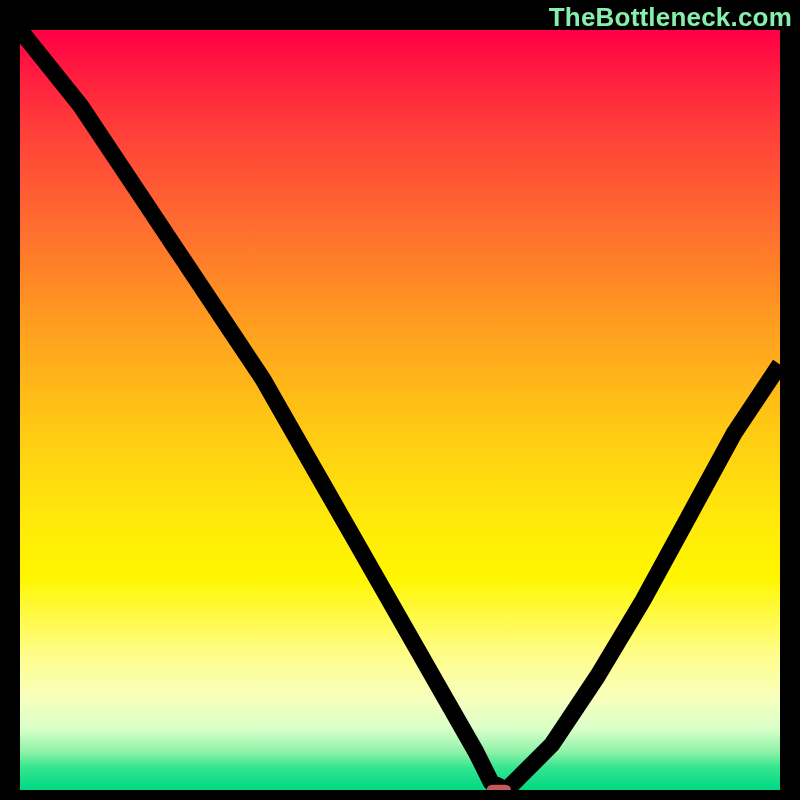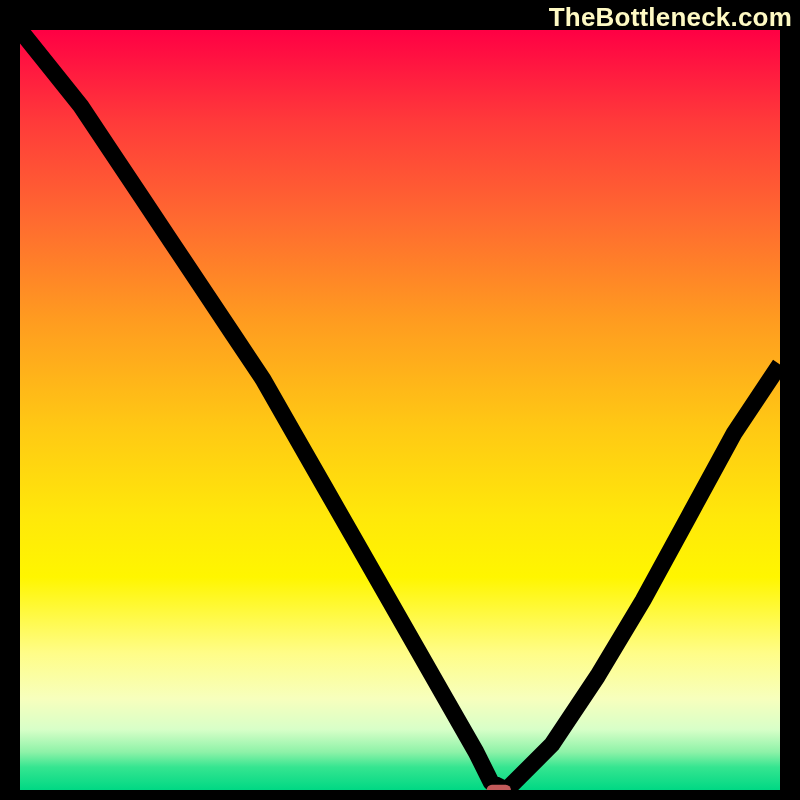--- a/index.html
+++ b/index.html
@@ -14,21 +14,21 @@
   .frame {
     position: relative;
     width: 800px;
     height: 800px;
     background: #000;
   }
   .watermark {
     position: absolute;
     top: 2px;
     right: 8px;
-    color: #fef9c3;
+    color: #86efac;
     font-size: 26px;
     font-weight: 600;
     letter-spacing: 0.2px;
     z-index: 5;
   }
   .plot {
     position: absolute;
     left: 20px;
     top: 30px;
     width: 760px;

